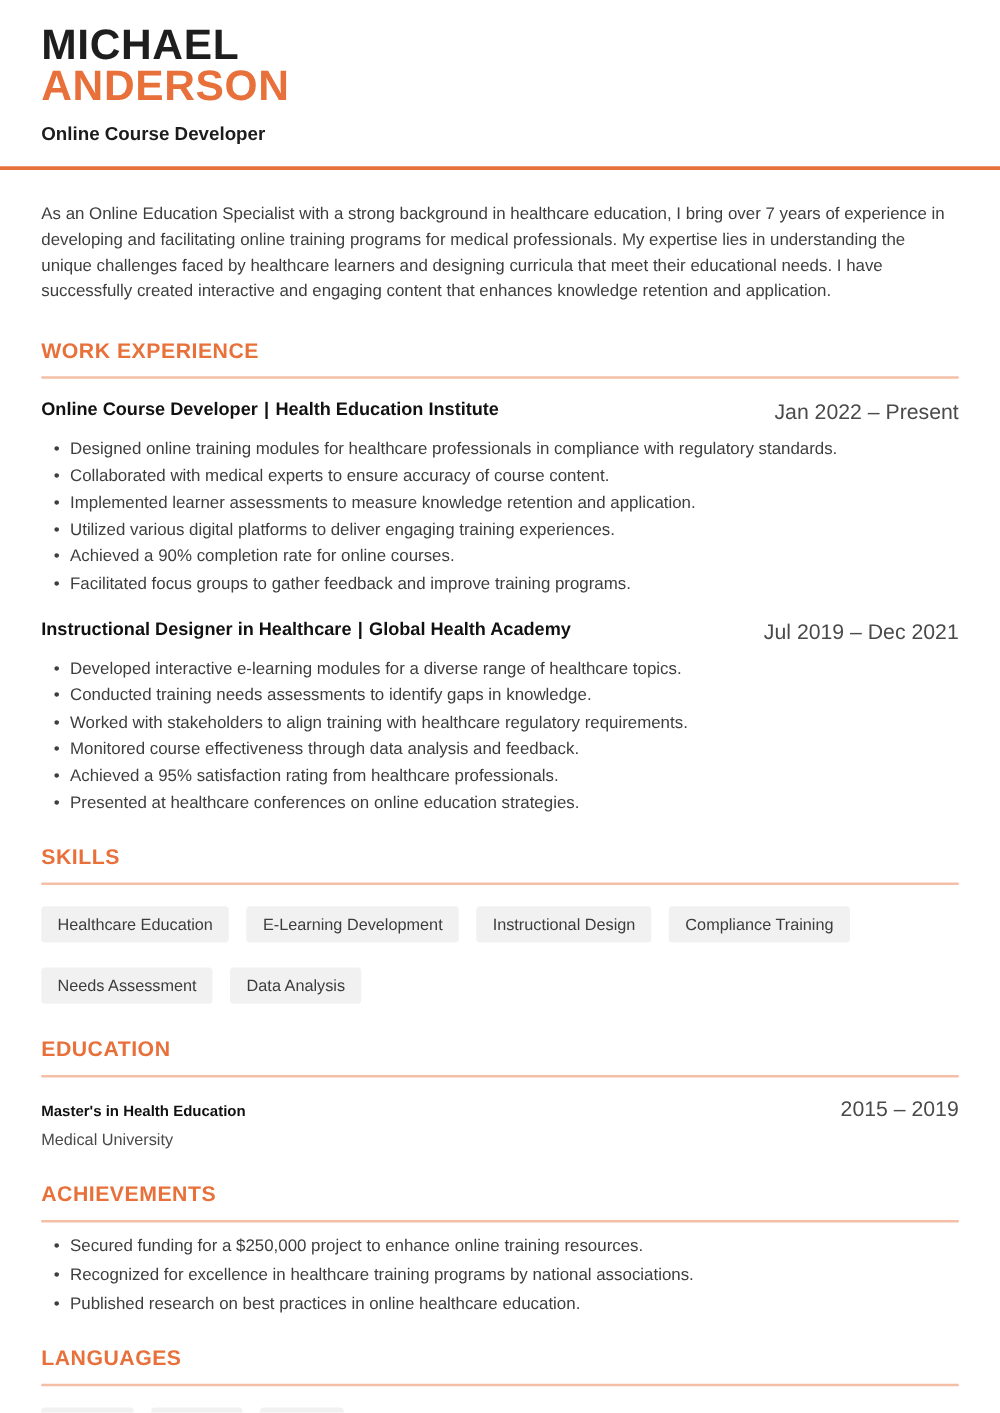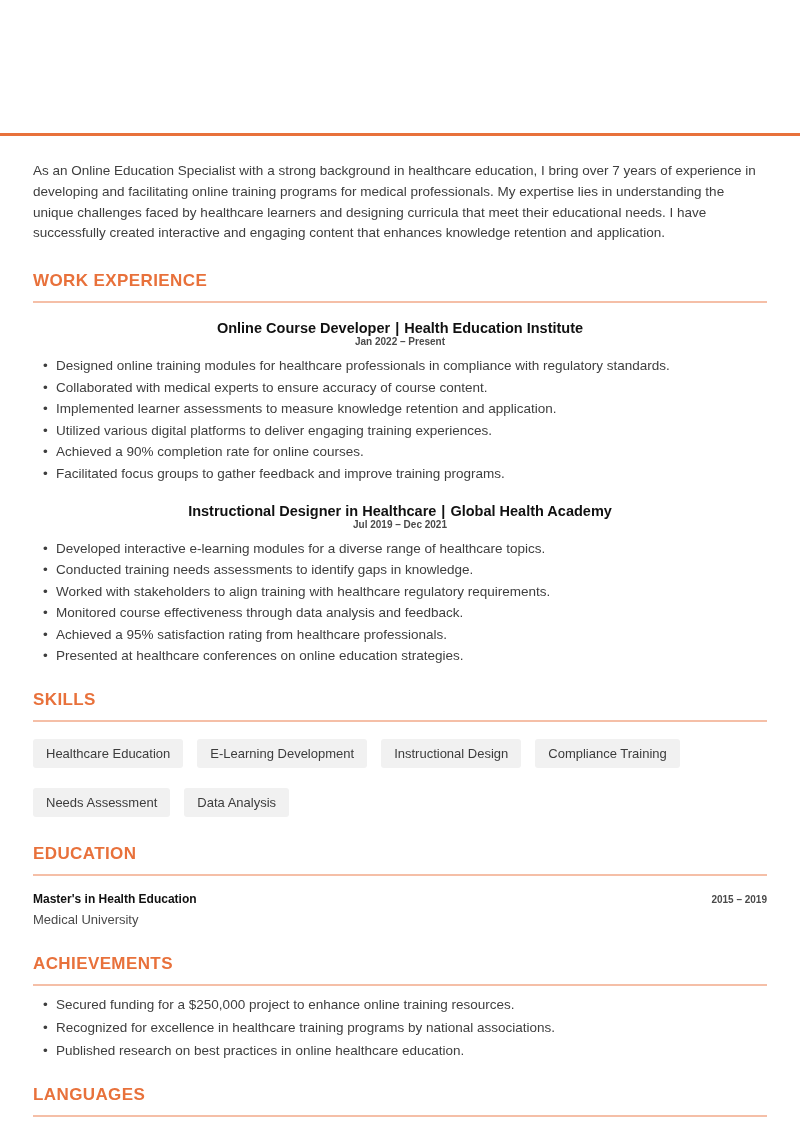--- a/index.html
+++ b/index.html
@@ -44,25 +44,25 @@
   section h2{
     margin-top:27px;
     font-size:17px;letter-spacing:.4px;
     color:var(--accent);
     border-bottom:2px solid var(--accent-light);
     padding-bottom:10px;
     font-weight:700;
   }
   .job{margin-top:17px;}
   .job + .job{margin-top:22px;}
-  .job-head{display:flex;justify-content:space-between;align-items:center;flex-direction:column;}
+  .job-head{display:flex;justify-content:space-between;align-items:flex-start;}
   .job-head h3{font-size:14.5px;color:#111;font-weight:700;}
   .job-head .sep{display:inline-block;padding:0 5px;font-weight:700;}
   .job-head .sep::before{content:"|";}
-  .dates{font-size:10px;color:var(--muted);font-weight:700;white-space:nowrap;}
+  .dates{font-size:17px;color:var(--muted);font-weight:400;white-space:nowrap;}
   ul.bullets{list-style:none;margin-top:12px;}
   ul.bullets li{
     position:relative;padding-left:23px;
     font-size:13.5px;line-height:14px;
     margin-bottom:7.5px;color:var(--text);
   }
   ul.bullets li::before{content:"•";position:absolute;left:10px;color:var(--text);}
   ul.bullets.loose li{margin-bottom:9px;}
   .tags{display:flex;flex-wrap:wrap;gap:20px 14px;margin-top:17px;}
   .tag{
@@ -73,20 +73,27 @@
   .edu-row{display:flex;justify-content:space-between;align-items:baseline;margin-top:16px;}
   .degree{font-size:12px;font-weight:700;color:#111;}
   .school{font-size:13px;color:var(--muted);margin-top:6px;}
 </style>
 </head>
 <body>
 
 <div class="page">
 
   <header class="header">
+    <div class="name-block">
+      <h1>
+        <span class="first">MICHAEL</span>
+        <span class="last">ANDERSON</span>
+      </h1>
+      <div class="header-job-title">Online Course Developer</div>
+    </div>
   </header>
 
   <div class="top-divider"></div>
 
   <main class="content">
 
     <p class="summary">As an Online Education Specialist with a strong background in healthcare education, I bring over 7 years of experience in developing and facilitating online training programs for medical professionals. My expertise lies in understanding the unique challenges faced by healthcare learners and designing curricula that meet their educational needs. I have successfully created interactive and engaging content that enhances knowledge retention and application.</p>
 
     <section>
       <h2>WORK EXPERIENCE</h2>

